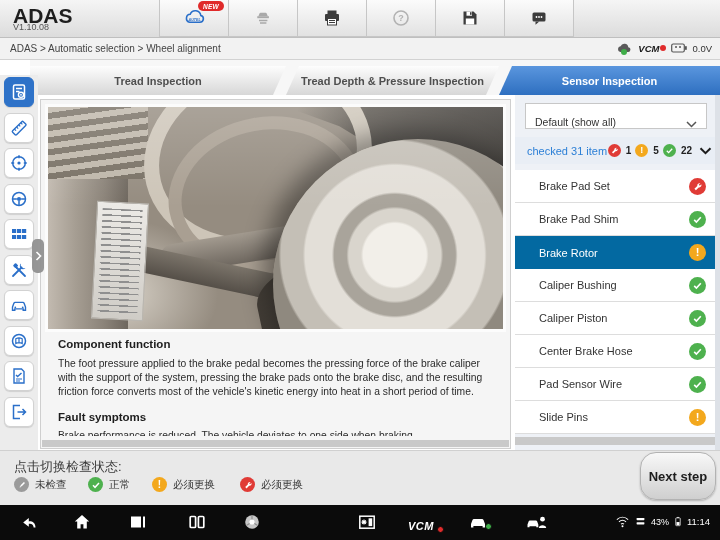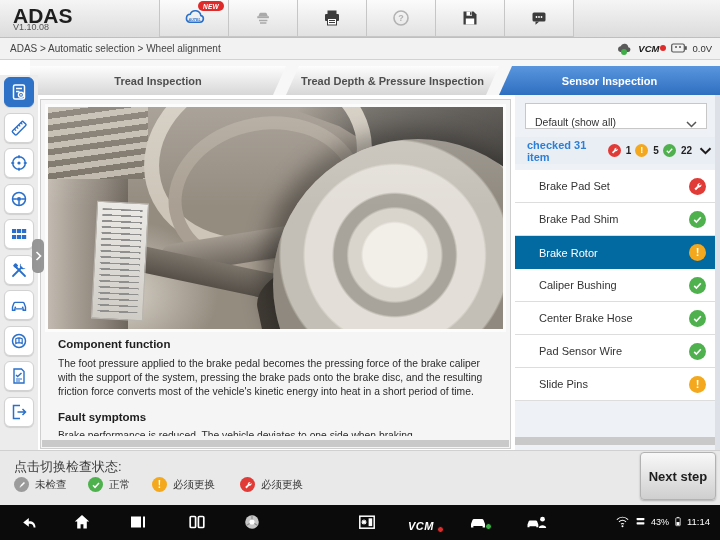--- a/index.html
+++ b/index.html
@@ -83,21 +83,21 @@
   #card-hscroll{left:1px;right:1px;bottom:1px;height:7px;background:#c9c9c9}
   #collapse-handle{left:32px;top:239px;width:12px;height:34px;background:#8f8f8f;border-radius:5px;
                    display:flex;align-items:center;justify-content:center;opacity:.92}
 
   
   #right-panel{left:515px;top:95px;width:205px;height:365px;background:#eef1f6}
   #filter-dd{left:10px;top:8px;width:182px;height:26px;background:#fff;border:1px solid #c7c7c7;border-radius:0;
              display:flex;align-items:flex-end;justify-content:space-between;padding:0 9px;box-sizing:border-box}
   #filter-label{font-size:10.5px;color:#333}
   #checked-row{left:0;top:42px;width:205px;height:27px;display:flex;align-items:center;background:#e9eef5}
-  #checked-label{font-size:11px;font-weight:bold;color:#2b7fd6;margin-left:12px}
+  #checked-label{font-size:11px;font-weight:normal;color:#2b7fd6;margin-left:12px}
   #badges{display:flex;align-items:center;gap:4px;margin-left:auto;margin-right:8px}
   .badge-n{font-size:10px;font-weight:bold;color:#222;margin-left:1px}
   .list{left:0;top:75px;width:205px}
   .row{height:33px;background:#fff;border-bottom:1px solid #ddd;display:flex;align-items:center;box-sizing:border-box}
   .row-label{font-size:11px;color:#333;margin-left:24px}
   .row.sel{background:#0369a1;border-bottom:none}
   .row.sel .row-label{color:#fff}
   .row .st-ic{margin-left:auto;margin-right:14px}
   #rp-hscroll{left:0;top:342px;width:205px;height:8px;background:#c9c9c9}
   #rp-vscroll{right:0;top:0;width:5px;height:365px;background:#dde1e7}
@@ -109,21 +109,21 @@
   .st-ex{color:#fff;font-weight:900;font-size:11px;line-height:1}
   .st-sm .st-ex{font-size:9px}
 
   
   #legend{left:0;top:450px;width:720px;height:55px;background:#e9e9e9;border-top:1px solid #d0d0d0;box-sizing:border-box}
   #legend-title{left:14px;top:7px;font-size:13px;color:#3a3a3a}
   .lg-item{top:26px;display:flex;align-items:center;gap:6px}
   .lg-label{font-size:10.5px;color:#3a3a3a}
   #lg0{left:14px}#lg1{left:88px}#lg2{left:152px}#lg3{left:240px}
   #next-btn{left:640px;top:452px;width:76px;height:48px;background:linear-gradient(#f8f8f8,#cfcfcf);
-            border:1px solid #b2b2b2;border-radius:4px;display:flex;align-items:center;justify-content:center;
+            border:1px solid #b2b2b2;border-radius:16px;display:flex;align-items:center;justify-content:center;
             font-size:13px;font-weight:bold;color:#1d1d1d;box-shadow:0 1px 2px rgba(0,0,0,.25);box-sizing:border-box}
 
   
   #navbar{left:0;top:505px;width:720px;height:35px;background:#0b0b0b}
   .nav-ic{position:absolute;top:7px;width:20px;height:20px;display:flex;align-items:center;justify-content:center}
   .nav-dot{position:absolute;width:7px;height:7px;border-radius:50%;border:1px solid #0b0b0b;box-sizing:border-box}
   #vcm-nav{left:408px;top:11px;display:flex;align-items:center}
   #vcm-txt{font-size:11px;font-weight:bold;font-style:italic;color:#fff;letter-spacing:.5px}
   #status-right{right:10px;top:9px;display:flex;align-items:center;gap:4px}
   #batt-pct{font-size:9px;color:#fff}
@@ -382,20 +382,28 @@
     </div>
     <div class="row">
       <span class="row-label">Caliper Bushing</span>
       <span class="st-ic st-normal">
         <svg width="11" height="11" viewBox="0 0 15 15">
             <path d="M3 8 l3 3 6-6.5" stroke="#fff" stroke-width="2.2" fill="none"></path>
           </svg>
       </span>
     </div>
     <div class="row">
+      <span class="row-label">Caliper Piston</span>
+      <span class="st-ic st-normal">
+        <svg width="11" height="11" viewBox="0 0 15 15">
+            <path d="M3 8 l3 3 6-6.5" stroke="#fff" stroke-width="2.2" fill="none"></path>
+          </svg>
+      </span>
+    </div>
+    <div class="row">
       <span class="row-label">Center Brake Hose</span>
       <span class="st-ic st-normal">
         <svg width="11" height="11" viewBox="0 0 15 15">
             <path d="M3 8 l3 3 6-6.5" stroke="#fff" stroke-width="2.2" fill="none"></path>
           </svg>
       </span>
     </div>
     <div class="row">
       <span class="row-label">Pad Sensor Wire</span>
       <span class="st-ic st-normal">

